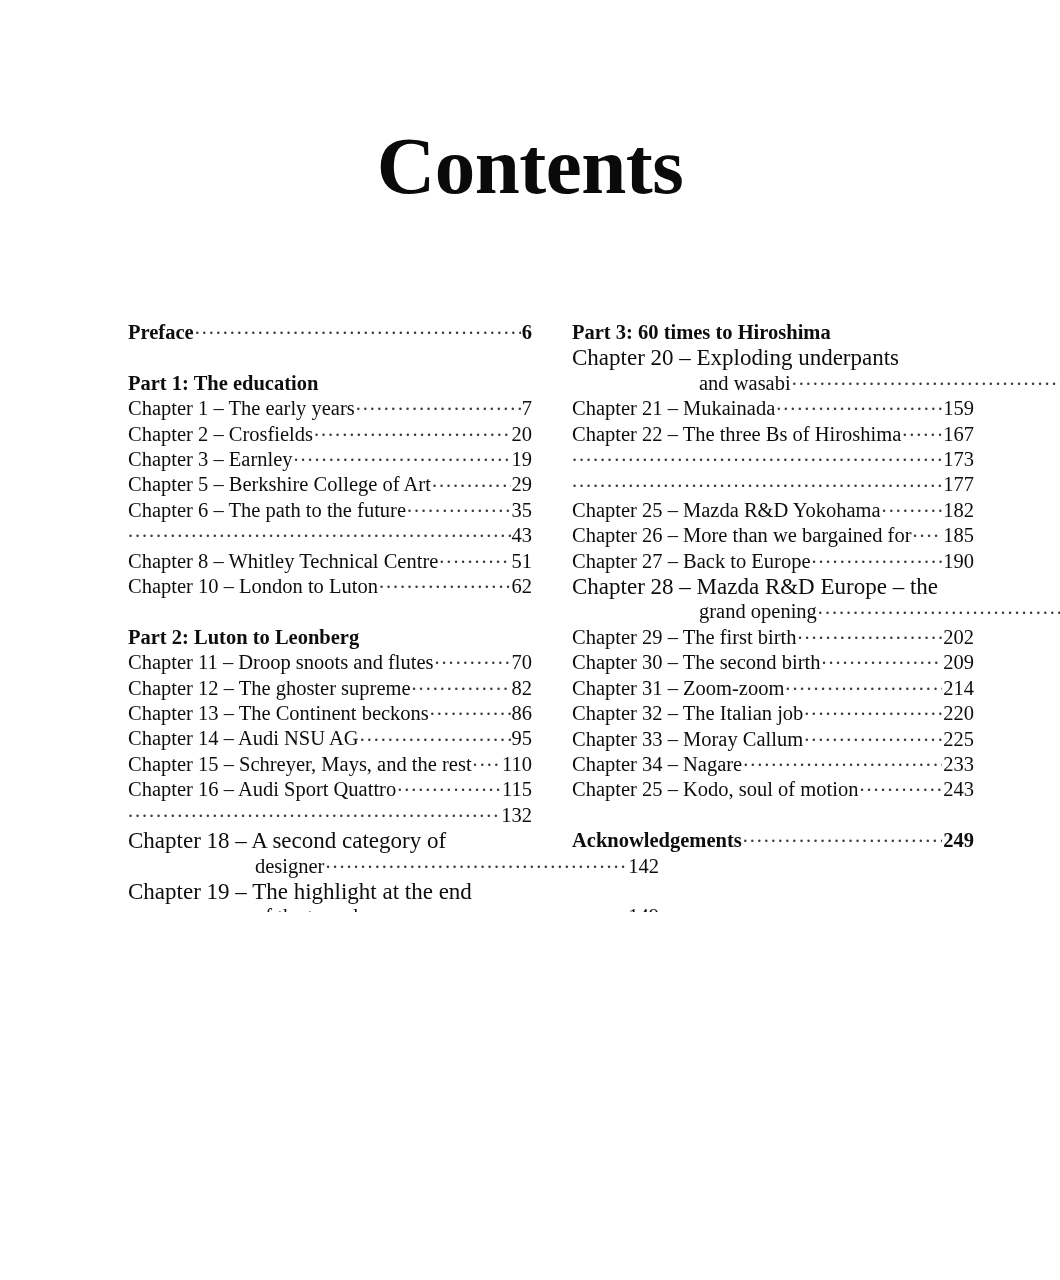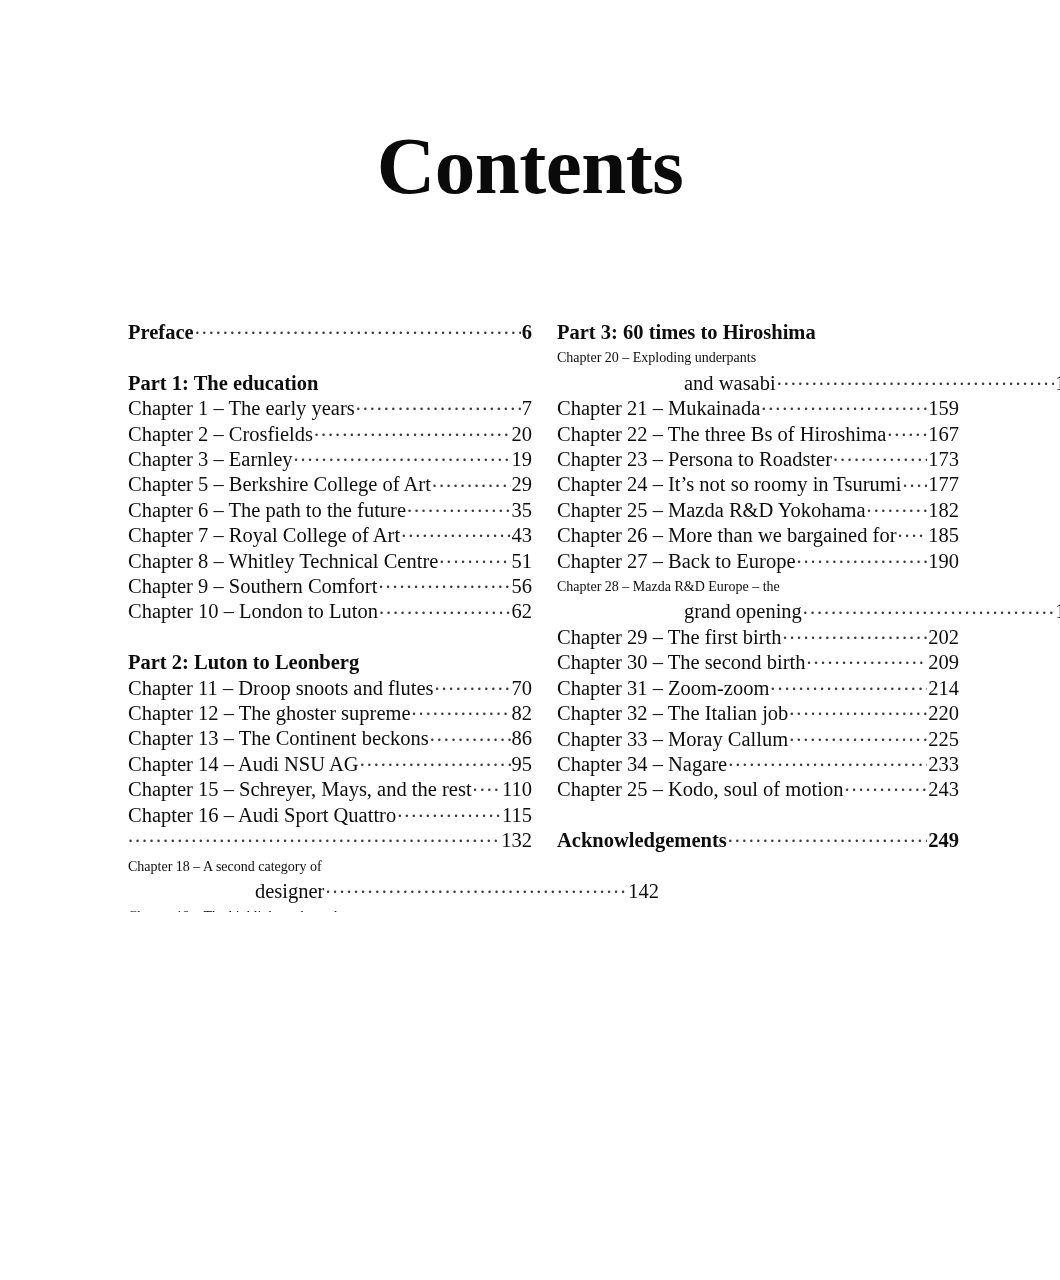--- a/index.html
+++ b/index.html
@@ -37,21 +37,21 @@
     position: absolute;
     top: 320px;
     left: 0;
     width: 1060px;
   }
   .col {
     position: absolute;
     top: 0;
   }
   .col-left  { left: 128px; width: 404px; }
-  .col-right { left: 557px; width: 402px; }
+  .col-right { left: 572px; width: 402px; }
 
   
   .entry {
     display: flex;
     align-items: flex-start;
     width: 100%;
     font-size: 20.5px;
     line-height: 25.4px;
     white-space: nowrap;
   }
@@ -91,21 +91,21 @@
   }
 
   
   .entry.bold .label,
   .entry.bold .page-num {
     font-weight: 700;
   }
 
   
   .entry-first {
-    font-size: 14px;
+    font-size: 23px;
     line-height: 25.4px;
     white-space: nowrap;
   }
   .entry.continuation {
     padding-left: 127px;
   }
 
   
   .gap { height: 25.4px; }
 </style>
@@ -144,33 +144,27 @@
           <span class="label">Chapter 5 – Berkshire College of Art</span>
           <span class="leader"></span>
           <span class="page-num">29</span>
         </div>
         <div class="entry">
           <span class="label">Chapter 6 – The path to the future</span>
           <span class="leader"></span>
           <span class="page-num">35</span>
         </div>
         <div class="entry">
-          <span class="label">Chapter 7 – Royal College of Art</span>
           <span class="leader"></span>
           <span class="page-num">43</span>
         </div>
         <div class="entry">
           <span class="label">Chapter 8 – Whitley Technical Centre</span>
           <span class="leader"></span>
           <span class="page-num">51</span>
-        </div>
-        <div class="entry">
-          <span class="label">Chapter 9 – Southern Comfort</span>
-          <span class="leader"></span>
-          <span class="page-num">56</span>
         </div>
         <div class="entry">
           <span class="label">Chapter 10 – London to Luton</span>
           <span class="leader"></span>
           <span class="page-num">62</span>
         </div>
         <div class="gap"></div>
         <div class="part-heading">Part 2: Luton to Leonberg</div>
         <div class="entry">
           <span class="label">Chapter 11 – Droop snoots and flutes</span>
@@ -231,26 +225,24 @@
           <span class="label">Chapter 21 – Mukainada</span>
           <span class="leader"></span>
           <span class="page-num">159</span>
         </div>
         <div class="entry">
           <span class="label">Chapter 22 – The three Bs of Hiroshima</span>
           <span class="leader"></span>
           <span class="page-num">167</span>
         </div>
         <div class="entry">
-          <span class="label">Chapter 23 – Persona to Roadster</span>
           <span class="leader"></span>
           <span class="page-num">173</span>
         </div>
         <div class="entry">
-          <span class="label">Chapter 24 – It’s not so roomy in Tsurumi</span>
           <span class="leader"></span>
           <span class="page-num">177</span>
         </div>
         <div class="entry">
           <span class="label">Chapter 25 – Mazda R&amp;D Yokohama</span>
           <span class="leader"></span>
           <span class="page-num">182</span>
         </div>
         <div class="entry">
           <span class="label">Chapter 26 – More than we bargained for</span>

